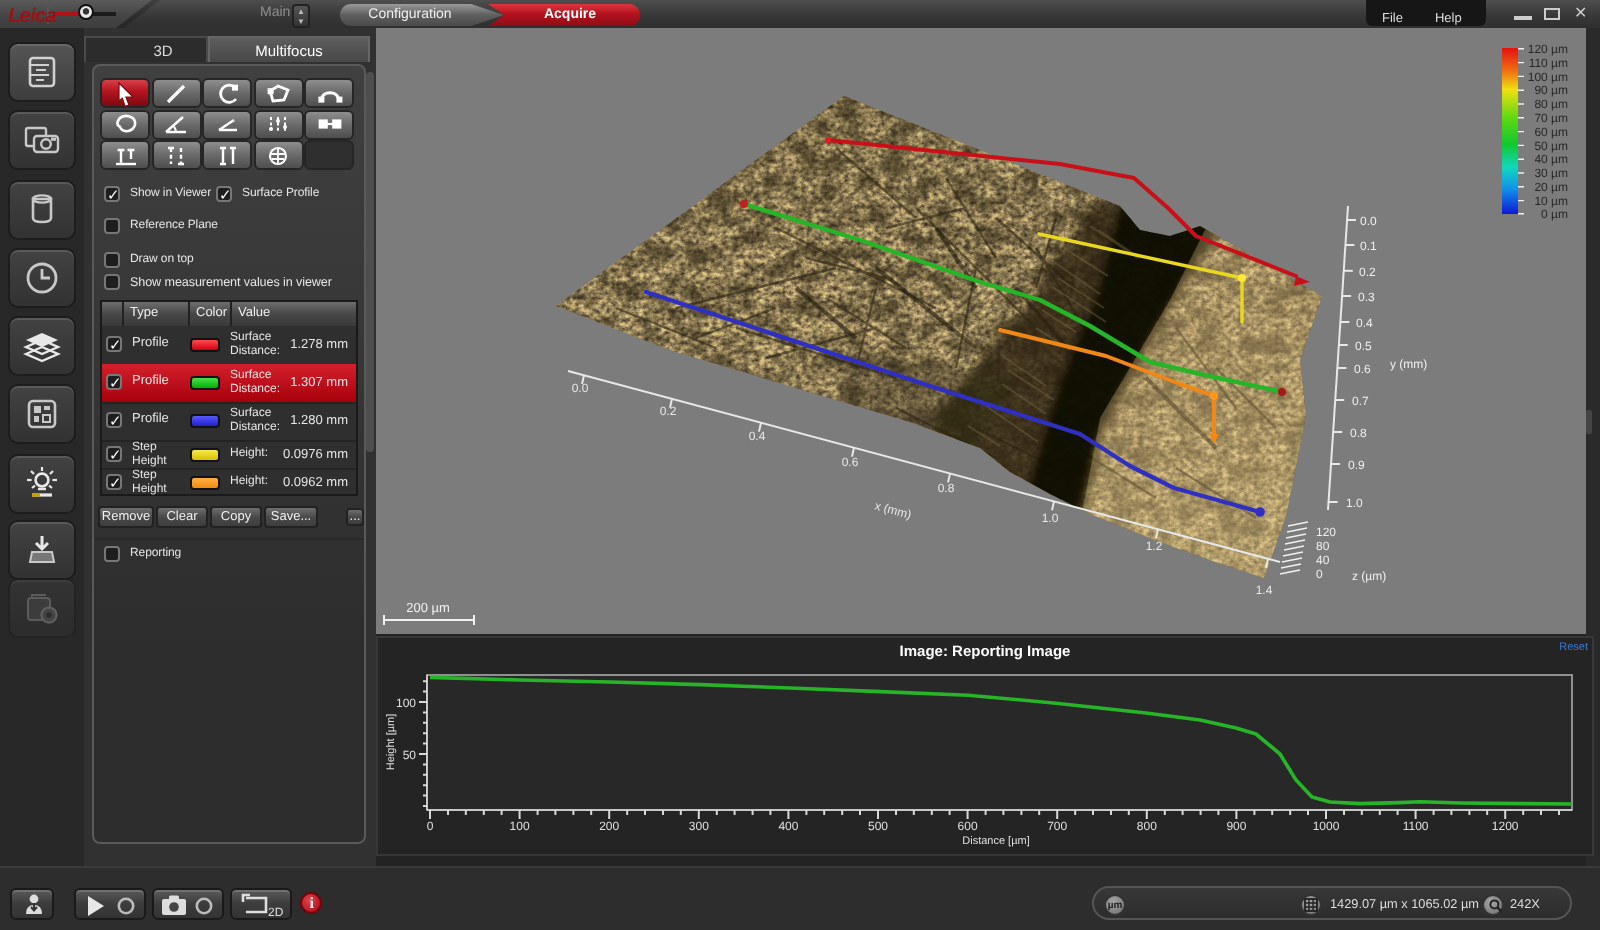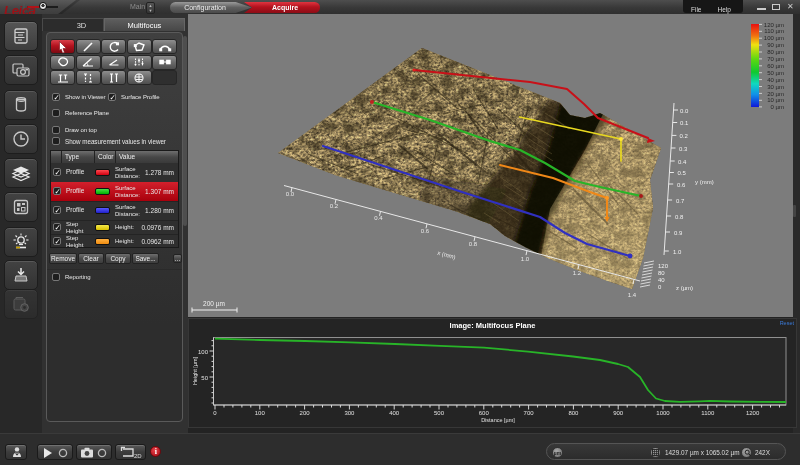--- a/index.html
+++ b/index.html
@@ -1,21 +1,21 @@
 <!DOCTYPE html>
 <html><head><meta charset="utf-8">
 <style>
   html,body{margin:0;padding:0;}
   body{width:800px;height:465px;overflow:hidden;background:#232323;
        font-family:"Liberation Sans",sans-serif;position:relative;}
   .abs{position:absolute;}
   
   #titlebar{left:0;top:0;width:800px;height:14px;
     background:linear-gradient(#4e4e4e,#383838 55%,#2f2f2f);}
-  #logo{left:4px;top:2.5px;color:#9c1016;font-size:13px;font-weight:bold;font-style:italic;letter-spacing:-0.3px;}
+  #logo{left:4px;top:2.5px;color:#9c1016;font-size:10px;font-weight:bold;font-style:italic;letter-spacing:-0.3px;}
   #slider-track{left:27px;top:6px;width:31px;height:2px;background:#1c1c1c;}
   #slider-red{left:27px;top:5.5px;width:13px;height:2.5px;background:#b01218;border-radius:2px;}
   #slider-knob{left:39px;top:2px;width:8px;height:8px;border-radius:50%;
     background:radial-gradient(circle at 50% 45%, #333 0 32%, #e8e8e8 40%);border:1px solid #111;box-sizing:border-box;}
   #mainlbl{left:130px;top:3px;color:#8e8e8e;font-size:7px;}
   #spinner{left:146px;top:2px;width:7px;height:10px;background:linear-gradient(#555,#333);
     border:1px solid #222;border-radius:2px;color:#bbb;font-size:4px;line-height:5px;text-align:center;}
   .chev{top:2px;height:11px;}
   #chev-conf{left:170px;width:82px;background:linear-gradient(#9a9a9a,#5f5f5f 50%,#4a4a4a);
     border-radius:6px 0 0 6px;
@@ -564,21 +564,21 @@
 
     <text x="26" y="292" fill="#f0f0f0" font-size="6.5" text-anchor="middle">200 µm</text>
     <g stroke="#f0f0f0" stroke-width="1">
         <path d="M4,296 L49,296 M4,293.5 L4,298.5 M49,293.5 L49,298.5"></path>
       </g>
   </svg>
   </div>
   <div class="abs" id="rstrip"></div>
   <div class="abs" style="left:793px;top:205px;width:3px;height:12px;background:#444;border-radius:1px;"></div>
   <div class="abs" id="chart">
-    <div id="ctitle">Image: Multifocus Plane</div>
+    <div id="ctitle">Image: Reporting Image</div>
   <svg width="609" height="110" viewBox="0 0 609 110" style="position:absolute;left:0;top:0;">
     <text x="606" y="7" fill="#3a7ad8" font-size="5.5" text-anchor="end">Reset</text>
     <rect x="25.5" y="19.5" width="572.5" height="67.5" fill="#282828" stroke="#909090" stroke-width="1"></rect>
 
     <g stroke="#d8d8d8" stroke-width="1">
       <path d="M25.5,87 L598,87" stroke="#c8c8c8"></path>
       <path d="M25.5,19.5 L25.5,87" stroke="#c8c8c8"></path>
       <path d="M21.5,33 L25.5,33 M21.5,59 L25.5,59"></path>
       <path d="M23.5,22.6 L25.5,22.6 M23.5,27.8 L25.5,27.8 M23.5,38.2 L25.5,38.2 M23.5,43.4 L25.5,43.4 M23.5,48.6 L25.5,48.6 M23.5,53.8 L25.5,53.8 M23.5,64.2 L25.5,64.2 M23.5,69.4 L25.5,69.4 M23.5,74.6 L25.5,74.6 M23.5,79.8 L25.5,79.8 M23.5,85 L25.5,85"></path>
     </g>

